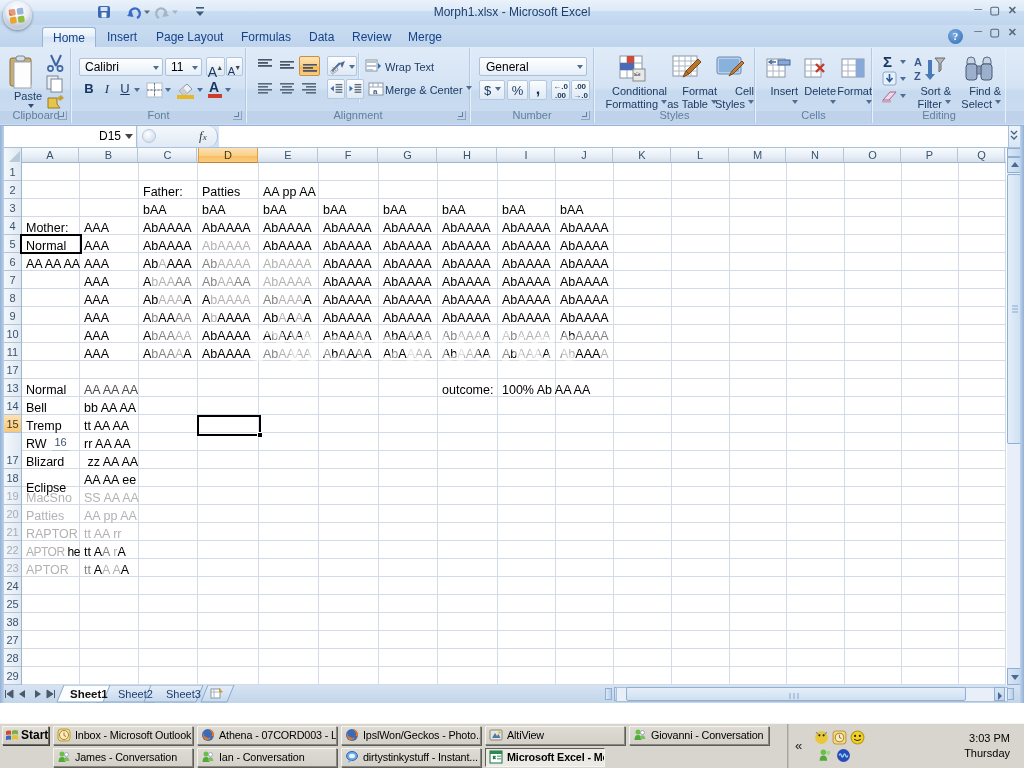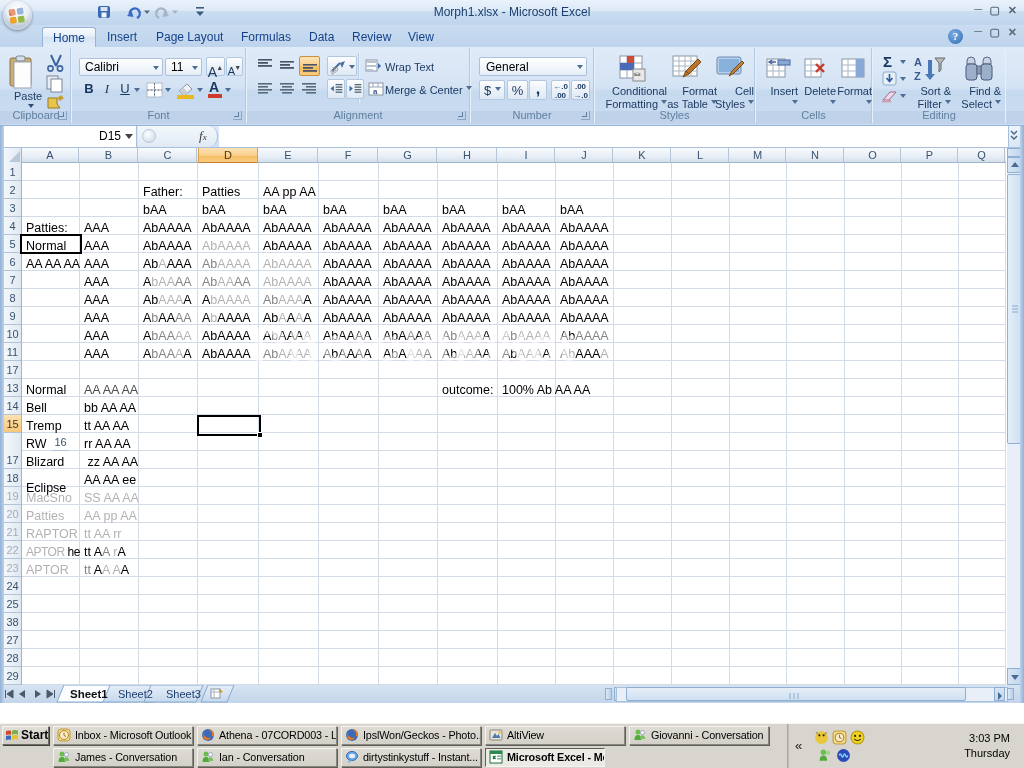--- a/index.html
+++ b/index.html
@@ -99,21 +99,21 @@
 <div class="wbt" style="right:24px;top:4px;">▢</div>
 <div class="wbt" style="right:7px;top:4px;">✕</div>
 
 <div id="tabrow">
  <div class="rtab" id="tabhome" style="left:42px;">Home</div>
  <div class="rtab" style="left:97px;">Insert</div>
  <div class="rtab" style="left:146px;">Page Layout</div>
  <div class="rtab" style="left:231px;">Formulas</div>
  <div class="rtab" style="left:299px;">Data</div>
  <div class="rtab" style="left:342px;">Review</div>
- <div class="rtab" style="left:398px;">View</div>
+ <div class="rtab" style="left:398px;">Merge</div>
  <div style="position:absolute;left:948px;top:4px;width:15px;height:15px;border-radius:50%;background:radial-gradient(circle at 40% 35%,#7db0e4,#2d6ab0);color:#fff;font-size:11px;font-weight:bold;text-align:center;line-height:15px;font-family:'Liberation Serif',serif;">?</div>
  <div class="wbt" style="right:42px;top:0px;">─</div>
  <div class="wbt" style="right:24px;top:1px;">▢</div>
  <div class="wbt" style="right:7px;top:1px;">✕</div>
 </div>
 <div id="ribbon">
       <div style="position:absolute;left:0;bottom:1px;width:1024px;height:13px;background:rgba(170,195,224,.38);"></div>
  <div class="grp" style="left:2px;width:69px;">
   <div class="glabel">Clipboard</div>
         <div class="dlg"></div>
@@ -438,21 +438,21 @@
 <div class="ct " style="left:202px;top:33px;">Patties</div>
 <div class="ct " style="left:263px;top:33px;">AA pp AA</div>
 <div class="ct " style="left:143px;top:51px;">bAA</div>
 <div class="ct " style="left:202px;top:51px;">bAA</div>
 <div class="ct " style="left:263px;top:51px;">bAA</div>
 <div class="ct " style="left:323px;top:51px;">bAA</div>
 <div class="ct " style="left:383px;top:51px;">bAA</div>
 <div class="ct " style="left:442px;top:51px;">bAA</div>
 <div class="ct " style="left:502px;top:51px;">bAA</div>
 <div class="ct " style="left:560px;top:51px;">bAA</div>
-<div class="ct " style="left:26px;top:69px;">Patties:</div>
+<div class="ct " style="left:26px;top:69px;">Mother:</div>
 <div class="ct " style="left:84px;top:69px;">AAA</div>
 <div class="ct " style="left:143px;top:69px;">AbAAAA</div>
 <div class="ct " style="left:202px;top:69px;">AbAAAA</div>
 <div class="ct " style="left:263px;top:69px;">AbAAAA</div>
 <div class="ct " style="left:323px;top:69px;">AbAAAA</div>
 <div class="ct " style="left:383px;top:69px;">AbAAAA</div>
 <div class="ct " style="left:442px;top:69px;">AbAAAA</div>
 <div class="ct " style="left:502px;top:69px;">AbAAAA</div>
 <div class="ct " style="left:560px;top:69px;">AbAAAA</div>
 <div class="ct " style="left:26px;top:87px;">Normal</div>

